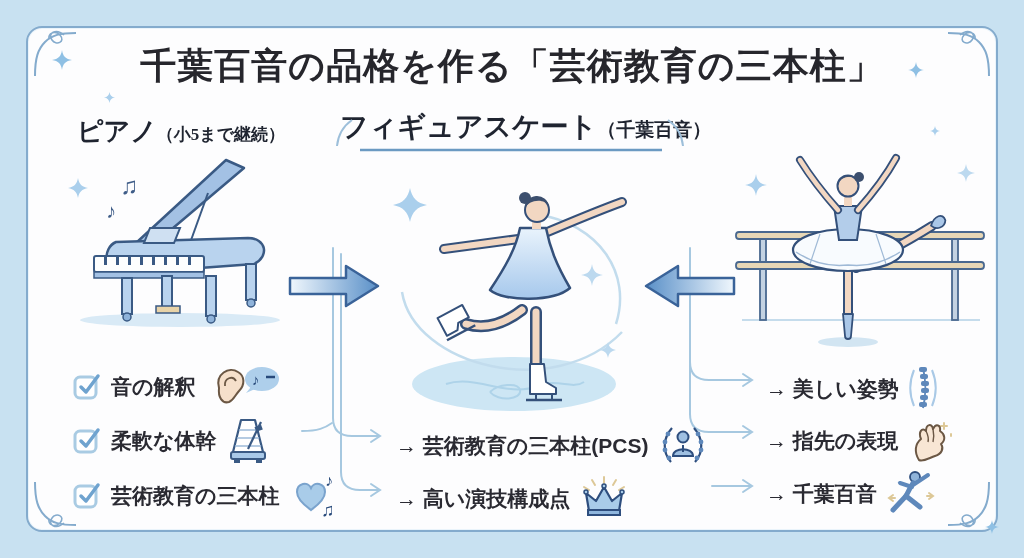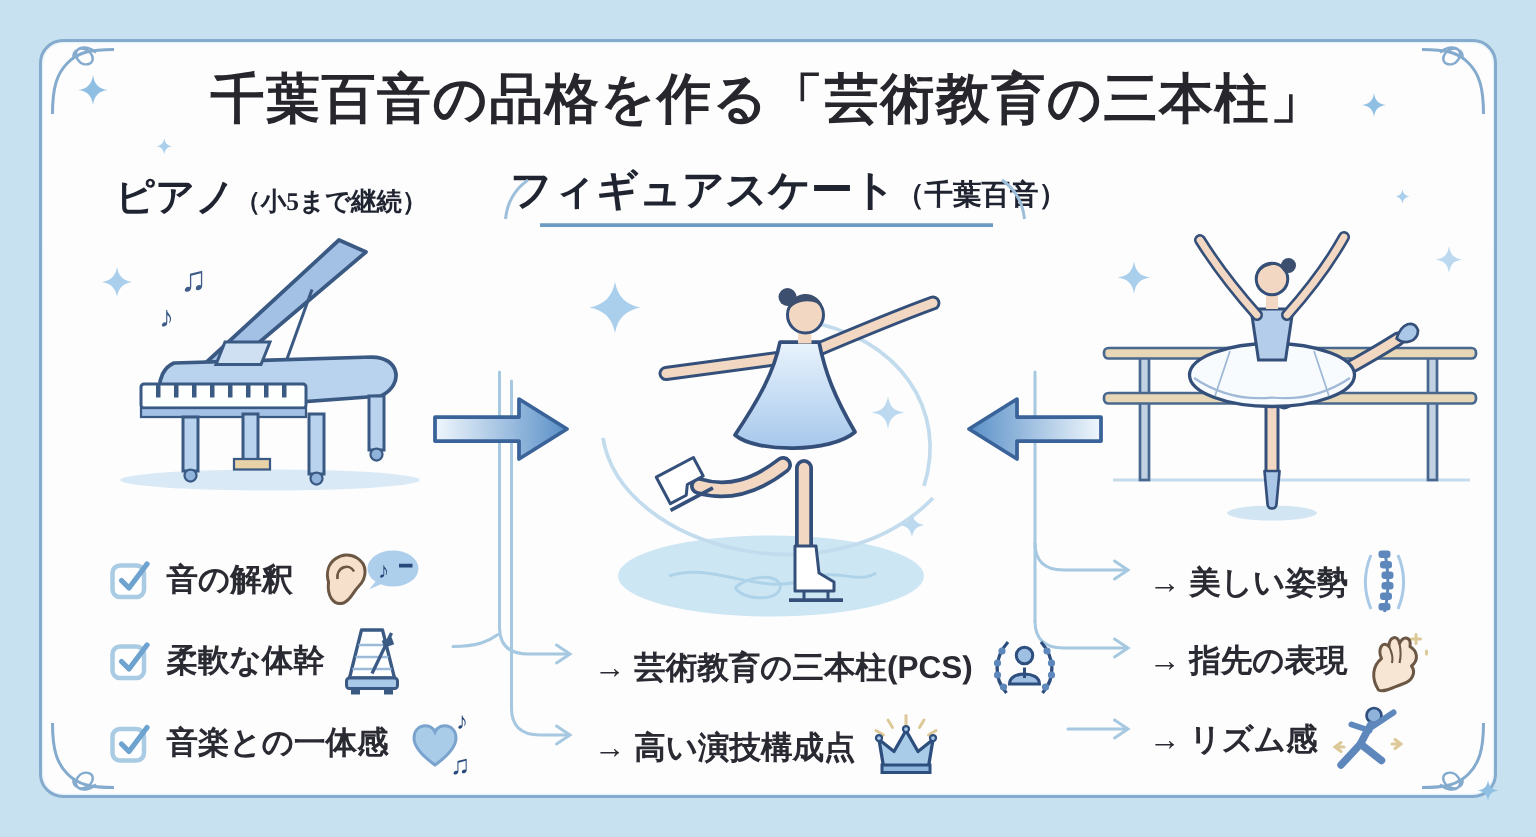--- a/index.html
+++ b/index.html
@@ -279,21 +279,21 @@
       <rect x="5" y="36" width="34" height="7" rx="2" fill="#a9c9e8" stroke="#3a5a84" stroke-width="2"></rect>
       <rect x="8" y="44" width="6" height="3" fill="#3a5a84"></rect>
         <rect x="30" y="44" width="6" height="3" fill="#3a5a84"></rect>
     </svg>
   </div>
   <div class="row" style="left:72px;top:470px">
     <svg class="icn" width="30" height="30" viewBox="0 0 30 30">
       <rect x="3" y="6" width="21" height="21" rx="5" fill="#ffffff" stroke="#a9cbe3" stroke-width="3"></rect>
       <path d="M9,16 L14,21 L26,5" fill="none" stroke="#6fa3cf" stroke-width="3.5" stroke-linecap="round" stroke-linejoin="round"></path>
     </svg>
-    <span class="lbl">音楽との一体感</span>
+    <span class="lbl">芸術教育の三本柱</span>
     <svg class="icn" width="54" height="50" viewBox="0 0 54 50">
       <path d="M8,22 C8,13 19,11 22,18 C25,11 36,13 36,22 C36,31 23,39 22,40 C21,39 8,31 8,22Z" fill="#a9cce9" stroke="#7aa3cd" stroke-width="2"></path>
       <text x="36" y="16" font-size="16" font-weight="bold" fill="#27497a">♪</text>
       <text x="32" y="46" font-size="18" font-weight="bold" fill="#27497a">♫</text>
     </svg>
   </div>
 
   <div class="row" style="left:396px;top:422px">
     <span class="lbl">→ 芸術教育の三本柱(PCS)</span>
     <svg class="icn" width="50" height="46" viewBox="0 0 50 46">
@@ -354,21 +354,21 @@
         <rect x="11" y="5" width="8" height="5" rx="2"></rect>
           <rect x="12" y="12" width="8" height="5" rx="2"></rect>
           <rect x="13" y="19" width="8" height="5" rx="2"></rect>
           <rect x="13" y="26" width="8" height="5" rx="2"></rect>
           <rect x="12" y="33" width="8" height="5" rx="2"></rect>
           <rect x="11" y="40" width="8" height="5" rx="2"></rect>
       </g>
     </svg>
   </div>
   <div class="row" style="left:766px;top:470px">
-    <span class="lbl">→ リズム感</span>
+    <span class="lbl">→ 千葉百音</span>
     <svg class="icn" width="50" height="46" viewBox="0 0 50 46">
       <g stroke="#ddc897" stroke-width="2" stroke-linecap="round" fill="none">
         <path d="M9,28 L4,28 M7,25 L3,28 L7,31"></path>
         <path d="M41,26 L46,26 M43,23 L47,26 L43,29"></path>
       </g>
       <circle cx="29" cy="7" r="5" fill="#8fb3da" stroke="#2e4e7e" stroke-width="1.8"></circle>
       <g stroke="#5e88bb" stroke-linecap="round" fill="none">
         <path d="M27,13 C24,18 22,22 20,26" stroke-width="5"></path>
         <path d="M27,15 L42,5" stroke-width="4"></path>
         <path d="M26,17 L14,13" stroke-width="4"></path>

